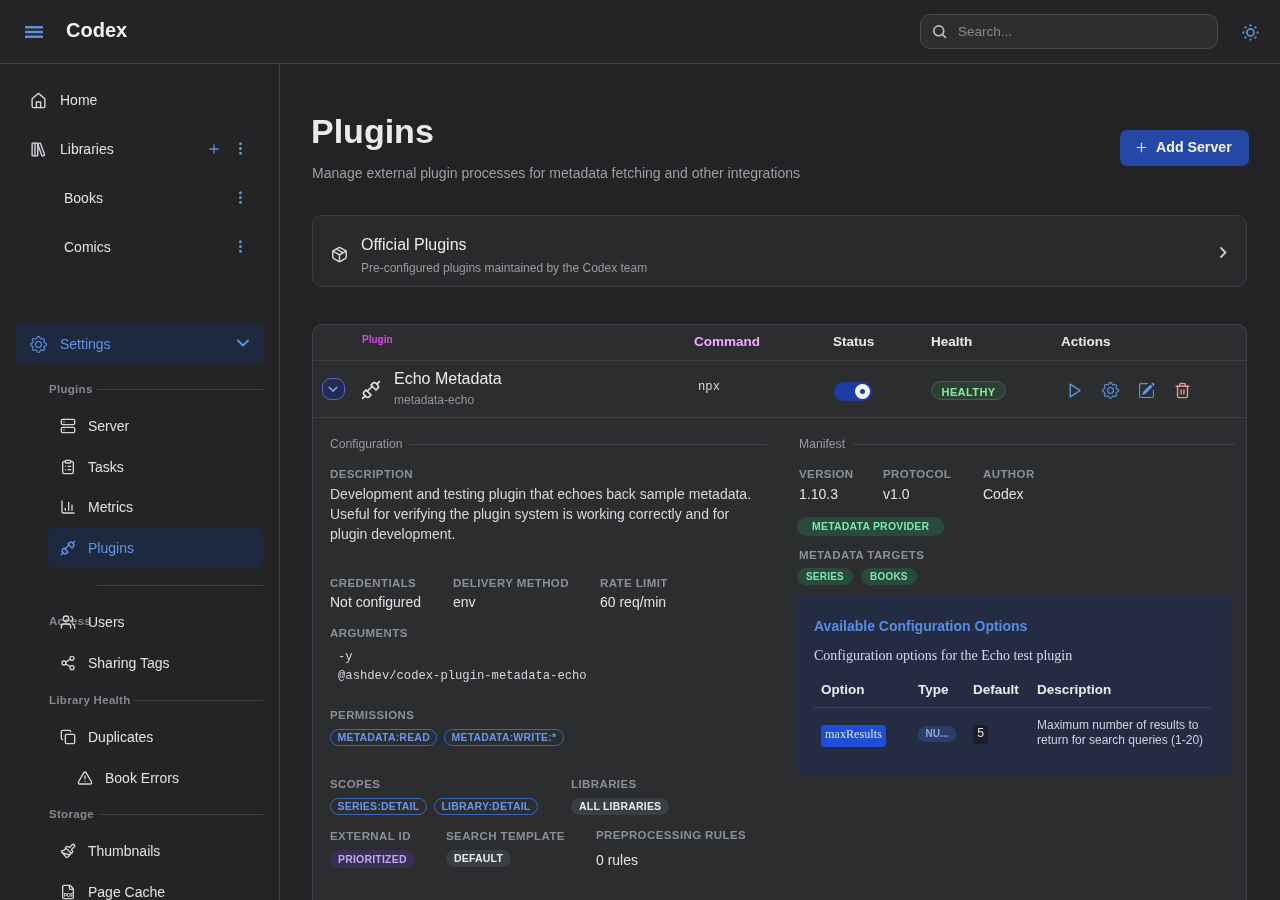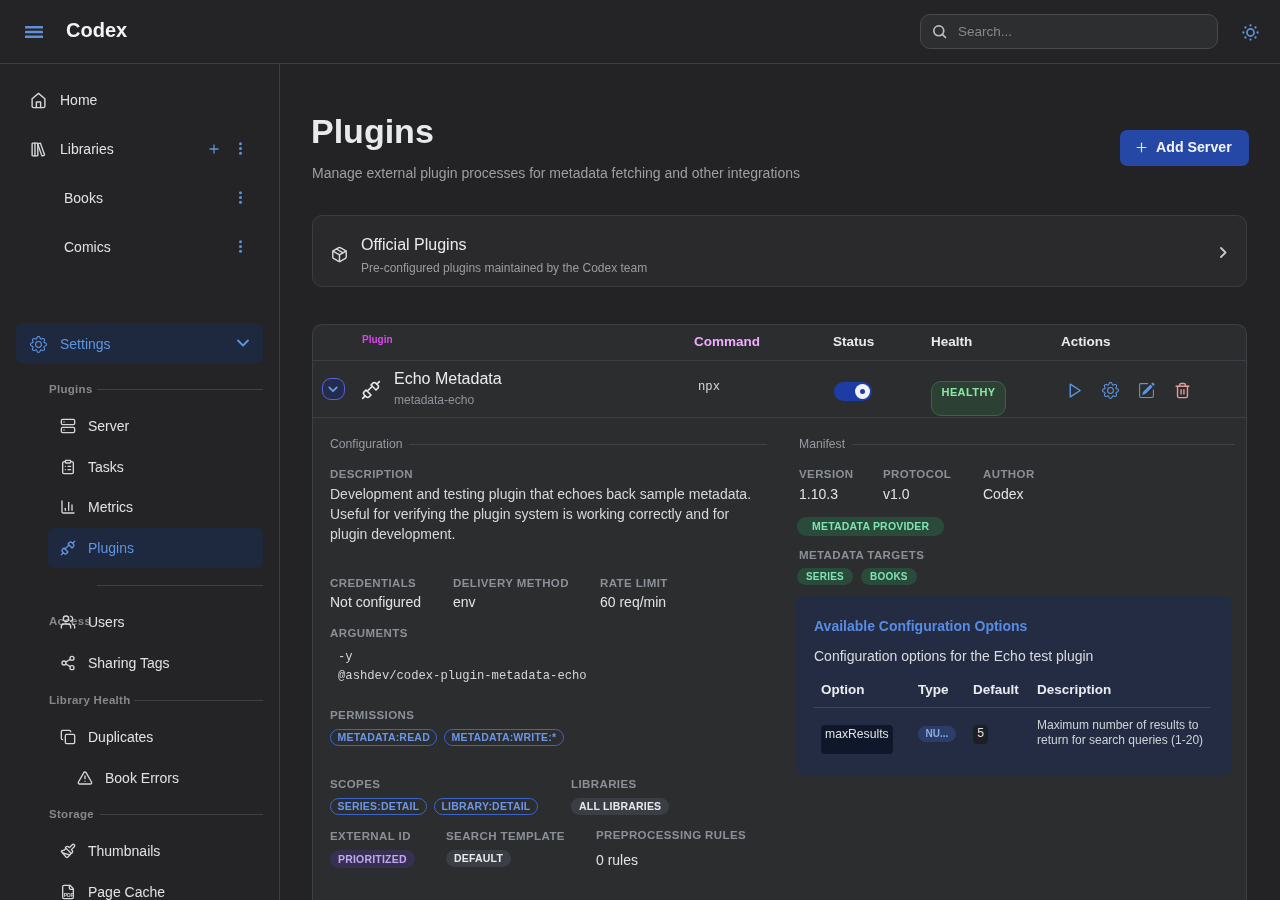--- a/index.html
+++ b/index.html
@@ -288,21 +288,21 @@
   </div>
   <div class="abs" style="left:81px; top:45px; font-size:16px; color:#eaecee;">Echo Metadata</div>
   <div class="abs" style="left:81px; top:68px; font-size:12px; color:#8d939b;">metadata-echo</div>
   <div class="abs" style="left:385px; top:55px; font-family:'Liberation Mono',monospace; font-size:12.2px; line-height:14px; color:#d6d9dc;">npx</div>
 
   <div class="abs" style="left:521px; top:57px; width:38px; height:19px; background:#1d3da4; border-radius:10px;">
     <div class="abs" style="left:21px; top:2px; width:15px; height:15px; background:#f2f3f5; border-radius:50%;"></div>
     <div class="abs" style="left:26px; top:7px; width:5px; height:5px; background:#1d3da4; border-radius:50%;"></div>
   </div>
 
-  <div class="abs" style="left:618px; top:56px; width:75px; height:35px; background:#2c4134; border:1px solid #44604c; border-radius:10px; text-align:center;">
+  <div class="abs" style="left:618px; top:56px; width:75px; height:19px; background:#2c4134; border:1px solid #44604c; border-radius:10px; text-align:center;">
     <span style="font-size:11px; font-weight:bold; color:#8ae8a2; letter-spacing:0.4px; line-height:17px;">HEALTHY</span>
   </div>
 
   <svg class="abs" style="left:753px; top:57px;" width="17" height="17" viewBox="0 0 24 24" fill="none" stroke="#5e95e2" stroke-width="2" stroke-linecap="round" stroke-linejoin="round">
       <path d="m6 3 14 9-14 9z"></path>
     </svg>
   <svg class="abs" style="left:789px; top:57px;" width="17" height="17" viewBox="0 0 16 16" fill="#5e95e2">
       <path d="M8 4.754a3.246 3.246 0 1 0 0 6.492 3.246 3.246 0 0 0 0-6.492zM5.754 8a2.246 2.246 0 1 1 4.492 0 2.246 2.246 0 0 1-4.492 0z"></path>
       <path d="M9.796 1.343c-.527-1.79-3.065-1.79-3.592 0l-.094.319a.873.873 0 0 1-1.255.52l-.292-.16c-1.64-.892-3.433.902-2.54 2.541l.159.292a.873.873 0 0 1-.52 1.255l-.319.094c-1.79.527-1.79 3.065 0 3.592l.319.094a.873.873 0 0 1 .52 1.255l-.16.292c-.892 1.64.901 3.434 2.541 2.54l.292-.159a.873.873 0 0 1 1.255.52l.094.319c.527 1.79 3.065 1.79 3.592 0l.094-.319a.873.873 0 0 1 1.255-.52l.292.16c1.64.893 3.434-.902 2.54-2.541l-.159-.292a.873.873 0 0 1 .52-1.255l.319-.094c1.79-.527 1.79-3.065 0-3.592l-.319-.094a.873.873 0 0 1-.52-1.255l.16-.292c.893-1.64-.902-3.433-2.541-2.54l-.292.159a.873.873 0 0 1-1.255-.52l-.094-.319zm-2.633.283c.246-.835 1.428-.835 1.674 0l.094.319a1.873 1.873 0 0 0 2.693 1.115l.291-.16c.764-.415 1.6.42 1.184 1.185l-.159.292a1.873 1.873 0 0 0 1.116 2.692l.318.094c.835.246.835 1.428 0 1.674l-.319.094a1.873 1.873 0 0 0-1.115 2.693l.16.291c.415.764-.42 1.6-1.185 1.184l-.291-.159a1.873 1.873 0 0 0-2.693 1.116l-.094.318c-.246.835-1.428.835-1.674 0l-.094-.319a1.873 1.873 0 0 0-2.692-1.115l-.292.16c-.764.415-1.6-.42-1.184-1.185l.159-.291A1.873 1.873 0 0 0 1.945 8.93l-.319-.094c-.835-.246-.835-1.428 0-1.674l.319-.094A1.873 1.873 0 0 0 3.06 4.377l-.16-.292c-.415-.764.42-1.6 1.185-1.184l.292.159a1.873 1.873 0 0 0 2.692-1.115l.094-.319z"></path>
     </svg>
@@ -353,24 +353,24 @@
   <div class="abs val" style="left:570px; top:161px;">v1.0</div>
   <div class="abs lbl" style="left:670px; top:143px;">AUTHOR</div>
   <div class="abs val" style="left:670px; top:161px;">Codex</div>
   <div class="abs grnpill" style="left:484px; top:192px; height:19px; line-height:18px; padding:0 15px; font-size:10.5px;">METADATA PROVIDER</div>
   <div class="abs lbl" style="left:486px; top:224px;">METADATA TARGETS</div>
   <div class="abs grnpill" style="left:484px; top:243px;">SERIES</div>
   <div class="abs grnpill" style="left:548px; top:243px;">BOOKS</div>
 
   <div class="abs" style="left:483px; top:270px; width:436px; height:180px; background:#242c44; border-radius:9px;">
     <div class="abs" style="left:18px; top:23px; font-size:14px; font-weight:bold; color:#578ce2;">Available Configuration Options</div>
-    <div class="abs" style="left:18px; top:53px; font-size:14px; color:#d7dade;">Configuration options for the Echo test plugin</div>
+    <div class="abs" style="left:18px; top:53px; font-size:14px; color:#d7dade;font-family:Liberation Serif, serif;">Configuration options for the Echo test plugin</div>
     <div class="abs" style="left:25px; top:87px; font-size:13.5px; font-weight:bold; color:#e9ebee;">Option</div>
     <div class="abs" style="left:122px; top:87px; font-size:13.5px; font-weight:bold; color:#e9ebee;">Type</div>
     <div class="abs" style="left:177px; top:87px; font-size:13.5px; font-weight:bold; color:#e9ebee;">Default</div>
     <div class="abs" style="left:241px; top:87px; font-size:13.5px; font-weight:bold; color:#e9ebee;">Description</div>
     <div class="abs" style="left:18px; top:112px; width:397px; height:1px; background:#3c465f;"></div>
-    <div class="abs" style="left:25px; top:130px; height:29px; padding:0 4px; background:#0f172a; border-radius:4px; font-family:Liberation Sans, sans-serif; font-size:12.2px; line-height:19px; color:#dfe1e4;">maxResults</div>
+    <div class="abs" style="left:25px; top:130px; height:22px; padding:0 4px; background:#1d4ed8; border-radius:4px; font-family:Liberation Serif, serif; font-size:12.2px; line-height:19px; color:#dfe1e4;">maxResults</div>
     <div class="abs" style="left:122px; top:131px; width:38px; height:16px; background:#2c3e68; border-radius:9px; text-align:center; font-size:10px; font-weight:bold; line-height:16px; color:#86abec;">NU...</div>
     <div class="abs" style="left:177px; top:130px; height:19px; padding:0 4px; background:#1e1f24; border-radius:4px; font-family:'Liberation Mono',monospace; font-size:12.2px; line-height:19px; color:#dfe1e4;">5</div>
     <div class="abs" style="left:241px; top:123px; width:190px; font-size:12px; line-height:15px; color:#ced2d7;">Maximum number of results to<br>return for search queries (1-20)</div>
   </div>
 </div>
 
 </body></html>

